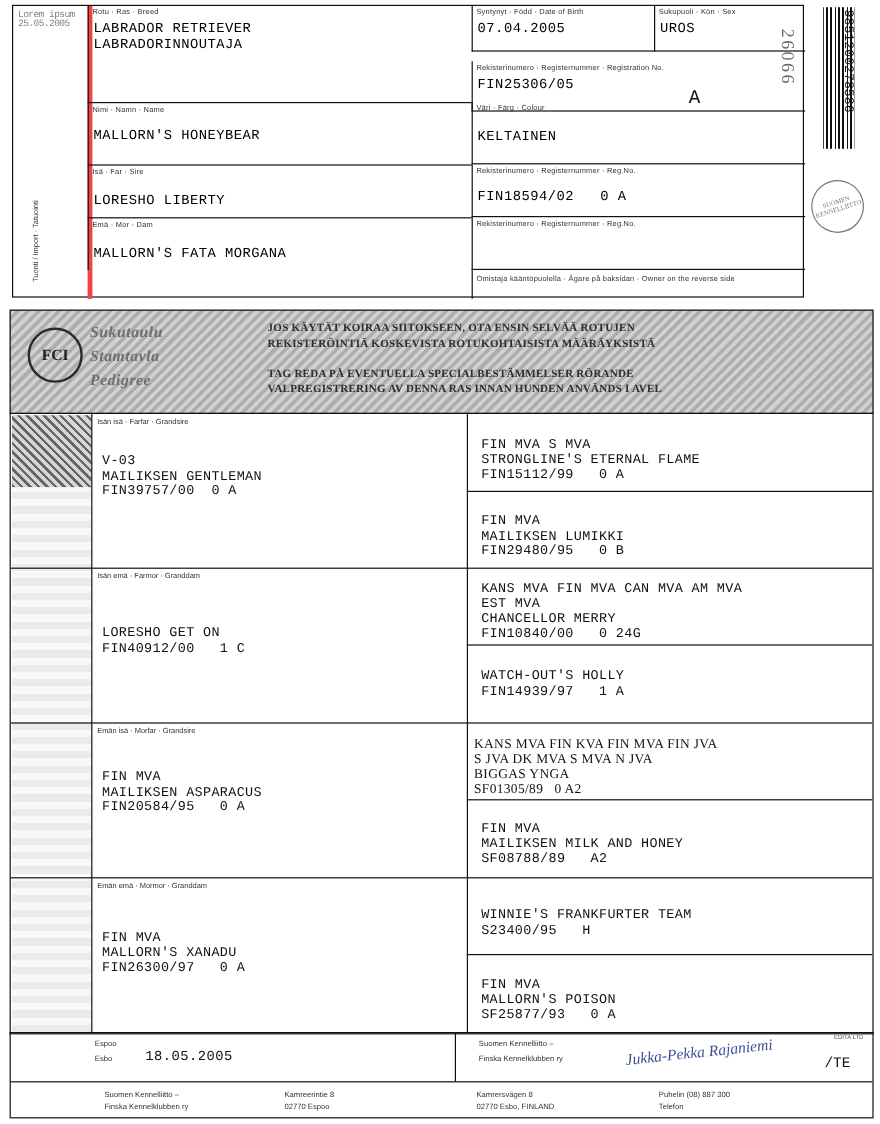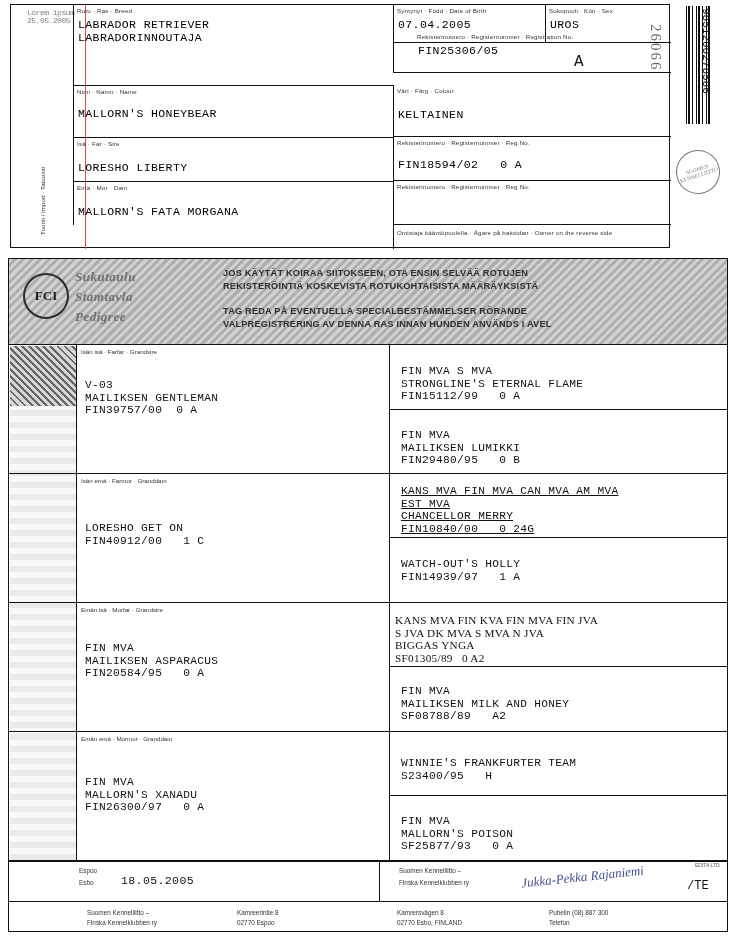--- a/index.html
+++ b/index.html
@@ -14,21 +14,21 @@
   .bl{border-left:1px solid #111;}
   .bb{border-bottom:1px solid #111;}
 
   
   #top{position:absolute;left:10px;top:4px;width:660px;height:244px;border:1px solid #111;}
   .cell{position:absolute;box-sizing:border-box;}
   .cell .lbl{display:block;margin:2px 0 0 3px;}
   .cell .val{display:block;margin:4px 0 0 4px;white-space:pre;}
 
   
-  #leftstrip{position:absolute;left:12px;top:0;width:62px;height:244px;border-right:1px solid #ef4444;}
+  #leftstrip{position:absolute;left:0;top:0;width:62px;height:244px;border-right:4px solid #ef4444;}
   .vtext{position:absolute;transform:rotate(-90deg);transform-origin:left top;white-space:nowrap;
          font-family:"Liberation Sans",sans-serif;font-size:6.2px;color:#333;}
   .smudge{position:absolute;left:4px;top:4px;width:48px;height:46px;font-family:"Liberation Mono",monospace;
           font-size:8px;color:#6b6b6b;line-height:8px;letter-spacing:-.5px;opacity:.85;}
 
   
   #barcodewrap{position:absolute;left:676px;top:6px;width:52px;height:125px;}
   .barcode{position:absolute;left:10px;top:0;width:26px;height:118px;
      background:repeating-linear-gradient(to right,#111 0 1px,#fff 1px 2px,#111 2px 4px,#fff 4px 6px,#111 6px 7px,#fff 7px 10px);}
   .bcnum{position:absolute;left:36px;top:2px;transform:rotate(90deg);transform-origin:left top;
@@ -44,21 +44,21 @@
   
   #banner{position:absolute;left:8px;top:258px;width:718px;height:85px;border:1px solid #111;
           background:#b9b9b9;overflow:hidden;}
   #banner:before{content:"";position:absolute;inset:0;
      background:repeating-linear-gradient(135deg,rgba(255,255,255,.35) 0 3px,rgba(0,0,0,.06) 3px 6px);}
   .fci{position:absolute;left:14px;top:14px;width:42px;height:42px;border:2px solid #2b2b2b;border-radius:50%;
        display:flex;align-items:center;justify-content:center;font-family:"Liberation Serif",serif;
        font-size:13px;font-weight:bold;color:#1d1d1d;}
   .bannerItal{position:absolute;left:66px;font-family:"Liberation Serif",serif;font-style:italic;font-weight:bold;
        font-size:13px;color:#6f6f6f;letter-spacing:.5px;}
-  .bannerBold{position:absolute;font-family:Liberation Sans, sans-serif;font-weight:bold;font-size:9.2px;
+  .bannerBold{position:absolute;font-family:Liberation Serif, serif;font-weight:bold;font-size:9.2px;
        color:#2e2e2e;letter-spacing:.2px;white-space:nowrap;}
 
   
   #ped{position:absolute;left:8px;top:344px;width:718px;height:516px;border:1px solid #111;}
   .gcol{position:absolute;top:0;bottom:0;width:1px;background:#111;}
   .prow{position:absolute;left:0;right:0;height:1px;background:#111;}
   .secthead{position:absolute;font-family:"Liberation Sans",sans-serif;font-size:6.2px;color:#333;}
   .gp{position:absolute;font-family:"Liberation Mono",monospace;font-size:11.2px;white-space:pre;line-height:12.5px;letter-spacing:.3px;}
   .ggp{position:absolute;font-family:"Liberation Mono",monospace;font-size:11.2px;white-space:pre;line-height:12.5px;letter-spacing:.3px;}
 
@@ -99,21 +99,21 @@
     </div>
     <div class="cell bl bb" style="left:382px;top:0;width:152px;height:38px;">
       <span class="lbl">Syntynyt · Född · Date of Birth</span>
       <span class="val">07.04.2005</span>
     </div>
     <div class="cell bl bb" style="left:534px;top:0;width:126px;height:38px;">
       <span class="lbl">Sukupuoli · Kön · Sex</span>
       <span class="val">UROS</span>
     </div>
 
-    <div class="cell bl bb" style="left:382px;top:26px;width:278px;height:42px;padding-left:20px;">
+    <div class="cell bl bb" style="left:382px;top:46px;width:278px;height:42px;">
       <span class="lbl">Rekisterinumero · Registernummer · Registration No.</span>
       <span class="val">FIN25306/05</span>
       <span class="bigA" style="position:absolute;left:180px;top:22px;">A</span>
     </div>
 
     <div class="cell bl bt" style="left:62px;top:80px;width:320px;height:52px;">
       <span class="lbl">Nimi · Namn · Name</span>
       <span class="val" style="margin-top:12px;">MALLORN'S HONEYBEAR</span>
     </div>
     <div class="cell bl bt" style="left:62px;top:132px;width:320px;height:44px;">
@@ -184,21 +184,21 @@
     <div class="ggp" style="left:392px;top:20px;">FIN MVA S MVA
 STRONGLINE'S ETERNAL FLAME
 FIN15112/99   0 A</div>
     <div class="ggp" style="left:392px;top:84px;">FIN MVA
 MAILIKSEN LUMIKKI
 FIN29480/95   0 B</div>
 
     <div class="secthead" style="left:72px;top:132px;">Isän emä · Farmor · Granddam</div>
     <div class="gp" style="left:76px;top:177px;">LORESHO GET ON
 FIN40912/00   1 C</div>
-    <div class="ggp" style="left:392px;top:140px;text-decoration:underline;">KANS MVA FIN MVA CAN MVA AM MVA
+    <div class="ggp" style="left:392px;top:140px;">KANS MVA FIN MVA CAN MVA AM MVA
 EST MVA
 CHANCELLOR MERRY
 FIN10840/00   0 24G</div>
     <div class="ggp" style="left:392px;top:213px;">WATCH-OUT'S HOLLY
 FIN14939/97   1 A</div>
 
     <div class="secthead" style="left:72px;top:261px;">Emän isä · Morfar · Grandsire</div>
     <div class="gp" style="left:76px;top:297px;">FIN MVA
 MAILIKSEN ASPARACUS
 FIN20584/95   0 A</div>

